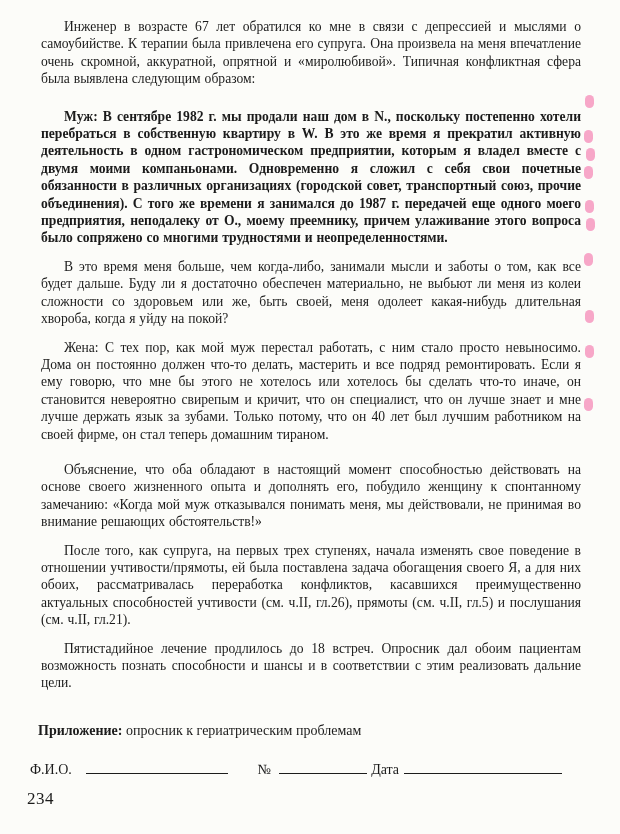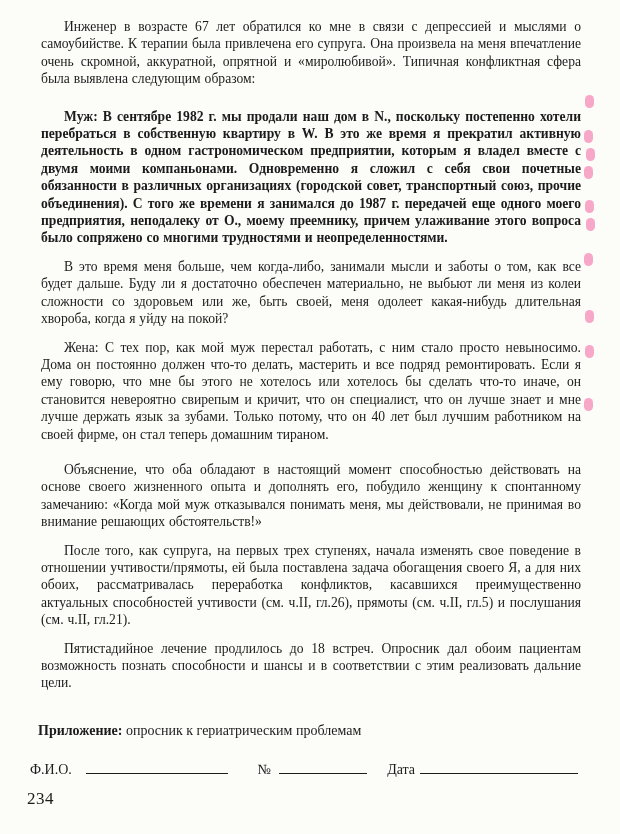--- a/index.html
+++ b/index.html
@@ -50,21 +50,21 @@
   }
   .blank {
     display: inline-block;
     height: 13px;
     border-bottom: 1.2px solid #1c1c1c;
   }
   .blank.b-fio  { width: 142px; margin-left: 14px; }
   .blank.b-num  { width: 88px;  margin-left: 8px; }
   .blank.b-date { width: 158px; margin-left: 5px; }
   .lbl-num  { margin-left: 30px; }
-  .lbl-date { margin-left: 20px; }
+  .lbl-date { margin-left: 4px; }
   .page-number {
     position: absolute;
     left: 27px;
     top: 789px;
     font-size: 17px;
     letter-spacing: 0.5px;
   }
   .mark {
     position: absolute;
     width: 9px;

